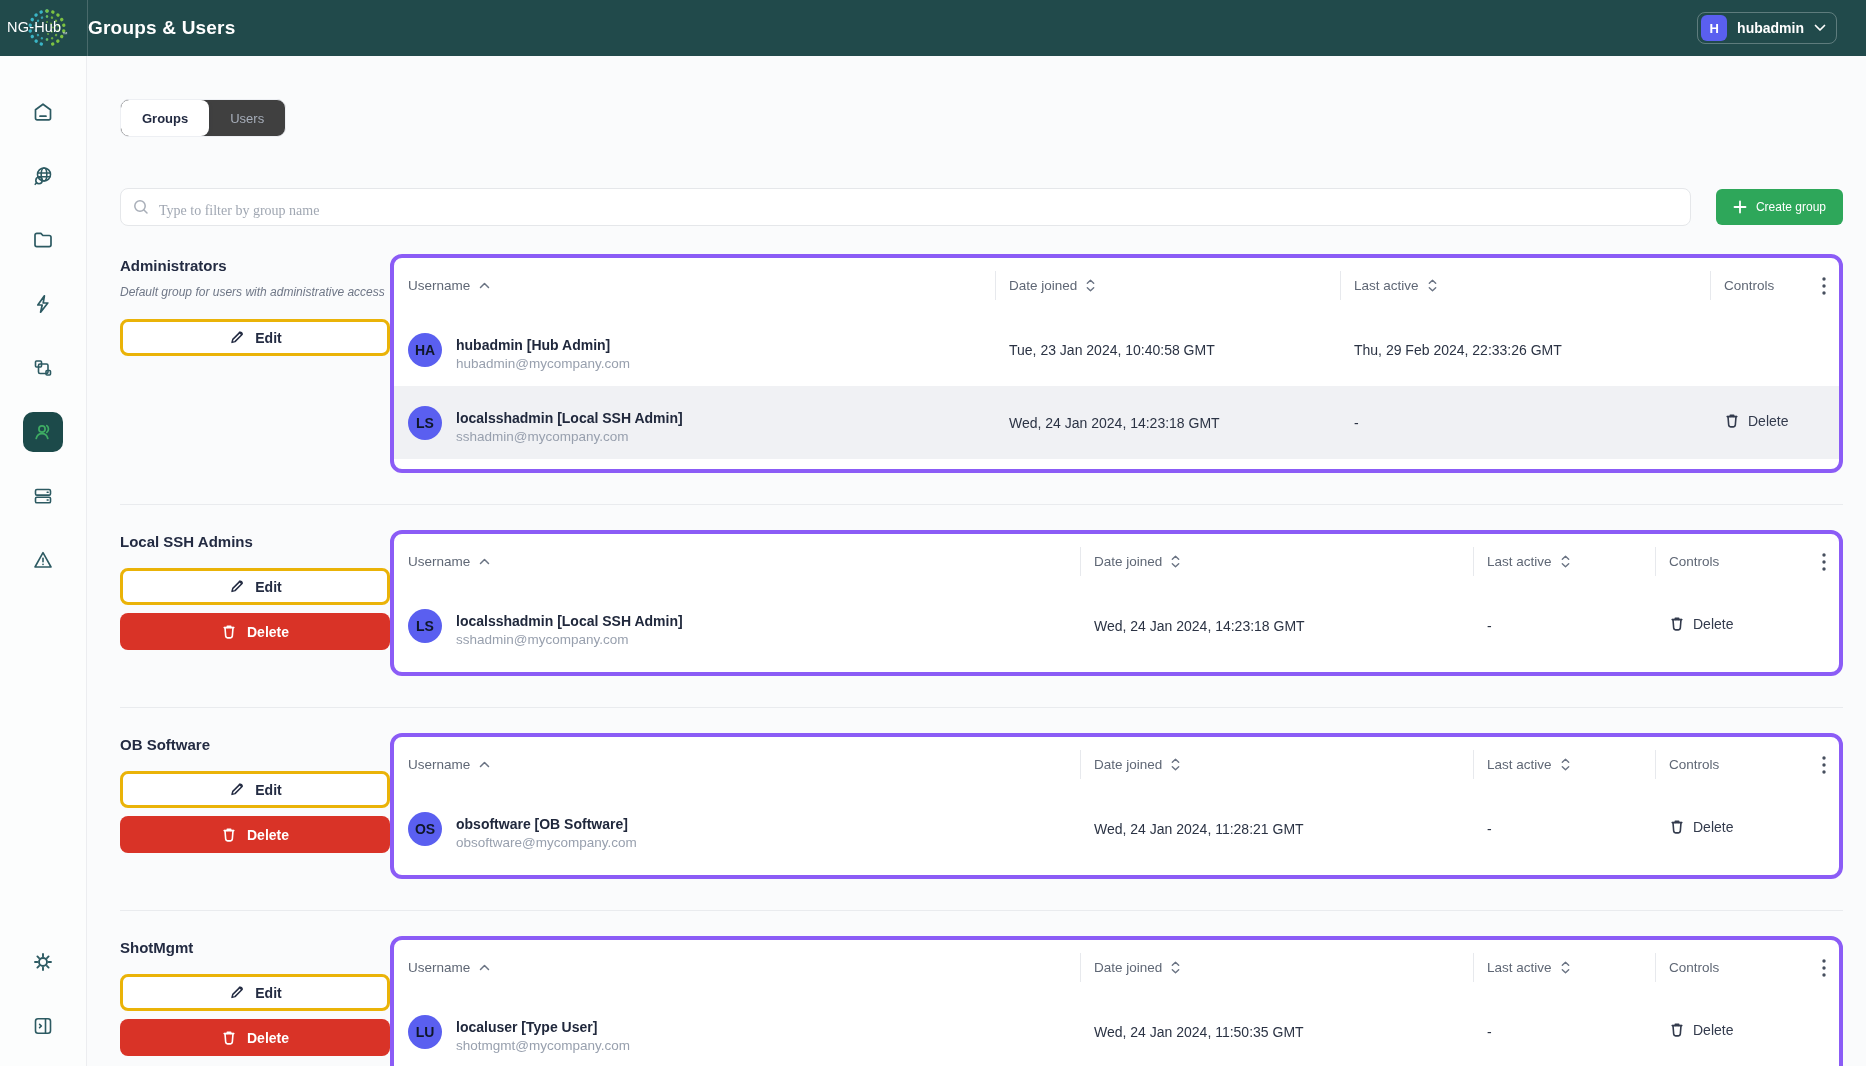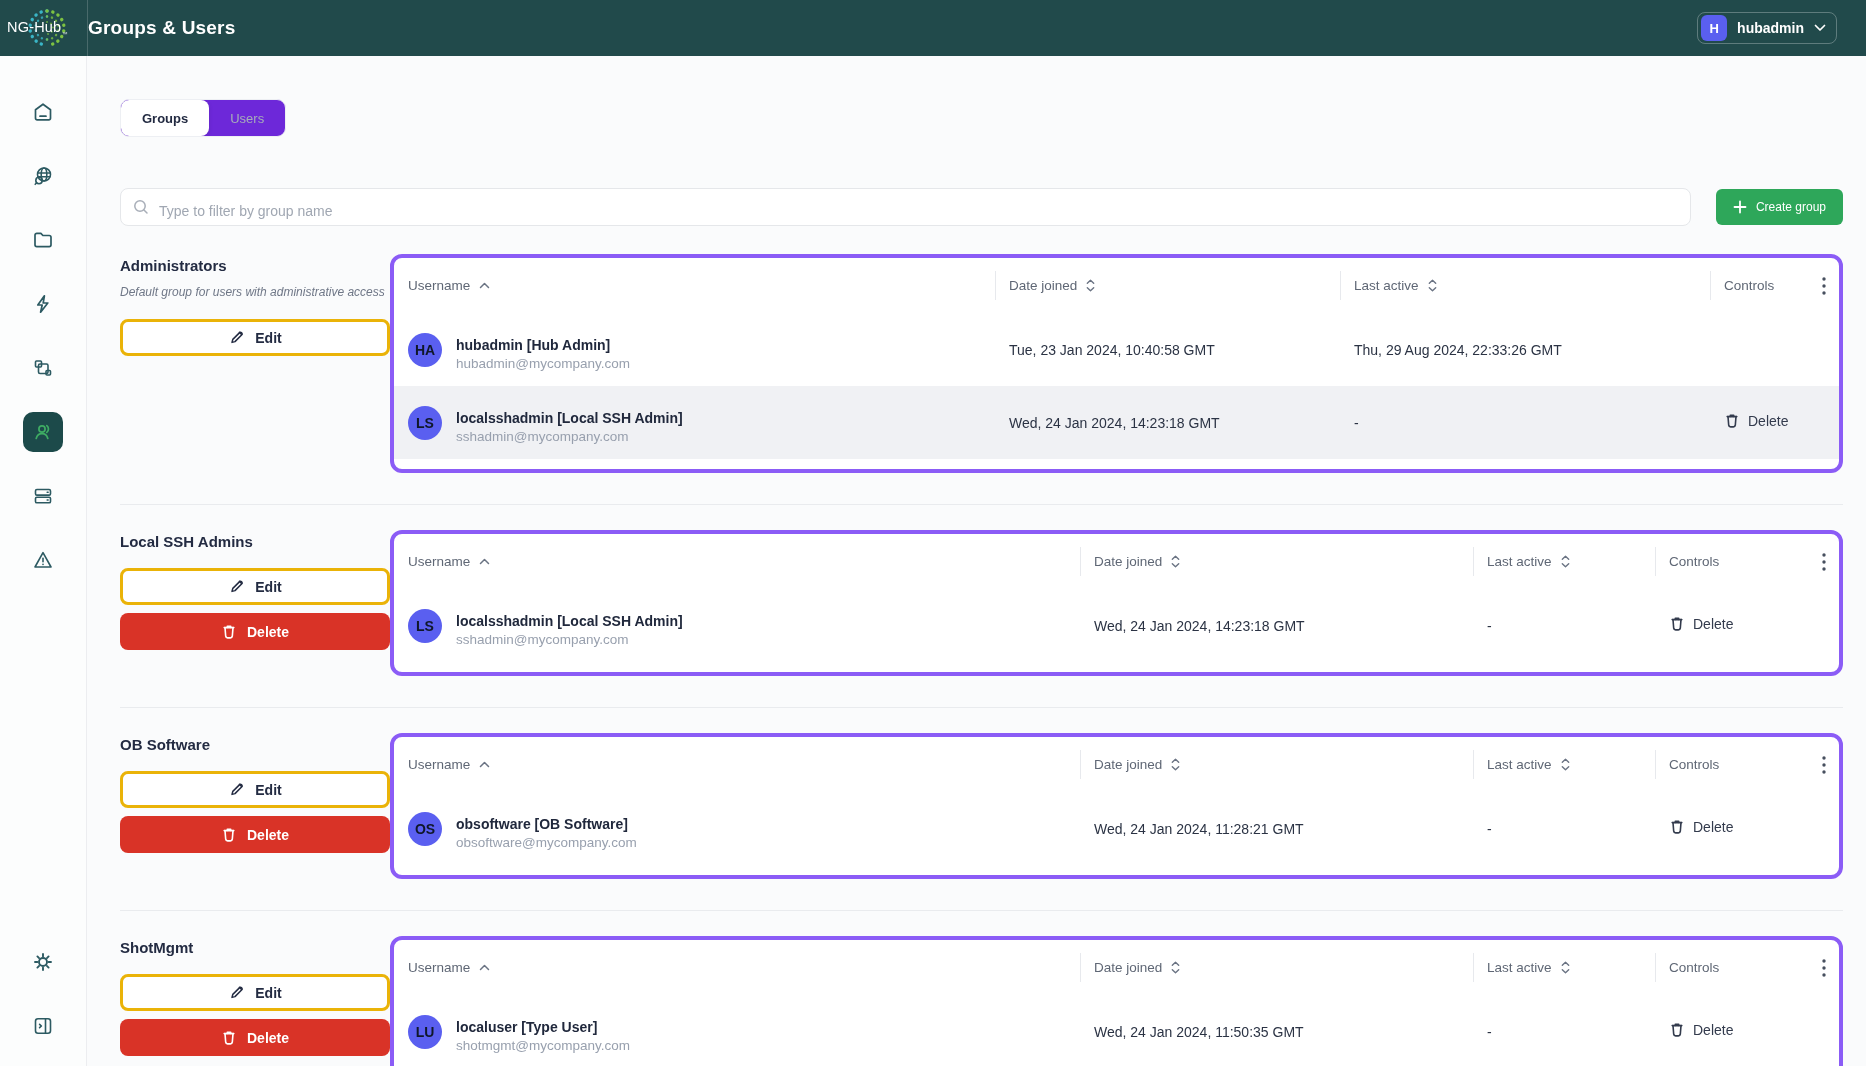--- a/index.html
+++ b/index.html
@@ -34,29 +34,29 @@
   .sidebar{ position:fixed; top:56px; left:0; bottom:0; width:87px; background:#fcfdfd;
     border-right:1px solid #ecedf0; display:flex; flex-direction:column; align-items:center;
     padding-top:36px; gap:24px; z-index:10;}
   .s-item{ width:40px; height:40px; display:flex; align-items:center; justify-content:center;
     border-radius:10px; cursor:pointer; color:var(--sidebar-icon-teal);}
   .s-item.active{ background:#1c4a4a; color:var(--active-icon-green);}
   .sidebar-bottom{ position:absolute; bottom:20px; left:0; right:1px; display:flex;
     flex-direction:column; align-items:center; gap:24px;}
   
   .main{ position:absolute; top:56px; left:87px; width:1779px; padding:0 23px 0 33px;}
-  .tabs{ margin-top:43px; display:inline-flex; background:#6d28d9; border:1px solid #edeff3;
+  .tabs{ margin-top:43px; display:inline-flex; background:#404040; border:1px solid #edeff3;
     border-radius:9px; height:38px; overflow:hidden;}
   .tab{ border:none; background:transparent; padding:0 21px; font-family:inherit; font-size:13px;
     color:#a6adb9; cursor:pointer; border-radius:8px;}
   .tab.active{ background:#fff; color:#232b42; font-weight:700; box-shadow:0 1px 4px rgba(30,40,60,.14);}
   .toolbar{ margin-top:51px; display:flex; align-items:center; gap:25px;}
   .search-wrap{ position:relative; flex:1 1 auto;}
   .search-wrap input{ width:100%; height:38px; border:1px solid #e5e7ea; border-radius:8px;
-    background:#fff; padding:7px 14px 0 38px; font-family:Liberation Sans, sans-serif; font-size:14px; color:#3a4152; outline:none;}
+    background:#fff; padding:7px 14px 0 38px; font-family:Liberation Serif, serif; font-size:14px; color:#3a4152; outline:none;}
   .search-wrap input::placeholder{ color:#a0a7b2;}
   .search-icon{ position:absolute; left:12px; top:10px; pointer-events:none;}
   .btn-create{ flex:0 0 auto; height:36px; display:inline-flex; align-items:center; gap:9px;
     background:var(--accent-green); color:#fff; border:none; border-radius:6px; padding:0 17px;
     font-family:inherit; font-size:12px; font-weight:500; cursor:pointer;}
   
   .groups-list{ margin-top:28px; padding-bottom:40px;}
   .sep{ border-top:1px solid #e9ebee; margin:31px 0 25px 0;}
   .gsec{ display:flex; align-items:flex-start;}
   .gleft{ width:270px; flex:0 0 auto; padding-top:3px;}
@@ -292,21 +292,21 @@
       <div>
   <div class="trow">
     <div class="cell-user">
       <span class="avatar">HA</span>
       <span class="uinfo">
         <span class="m-name">hubadmin [Hub Admin]</span>
         <span class="m-email">hubadmin@mycompany.com</span>
       </span>
     </div>
     <div class="cell-date">Tue, 23 Jan 2024, 10:40:58 GMT</div>
-    <div class="cell-date">Thu, 29 Aug 2024, 22:33:26 GMT</div>
+    <div class="cell-date">Thu, 29 Feb 2024, 22:33:26 GMT</div>
     <div>
       <button class="row-del" style="visibility: hidden;">
         <span class="ico">
           <svg width="16" height="17" viewBox="0 0 16 17" fill="none" stroke="#333b4d" stroke-width="1.6" stroke-linecap="round" stroke-linejoin="round">
                       <path d="M3.2 4.6h9.6"></path>
                       <path d="M4 4.6l.7 8.6a1.9 1.9 0 0 0 1.9 1.7h2.8a1.9 1.9 0 0 0 1.9-1.7l.7-8.6"></path>
                       <path d="M6.3 4.4V3.2h3.4v1.2"></path>
                     </svg>
         </span>
         <span>Delete</span>

